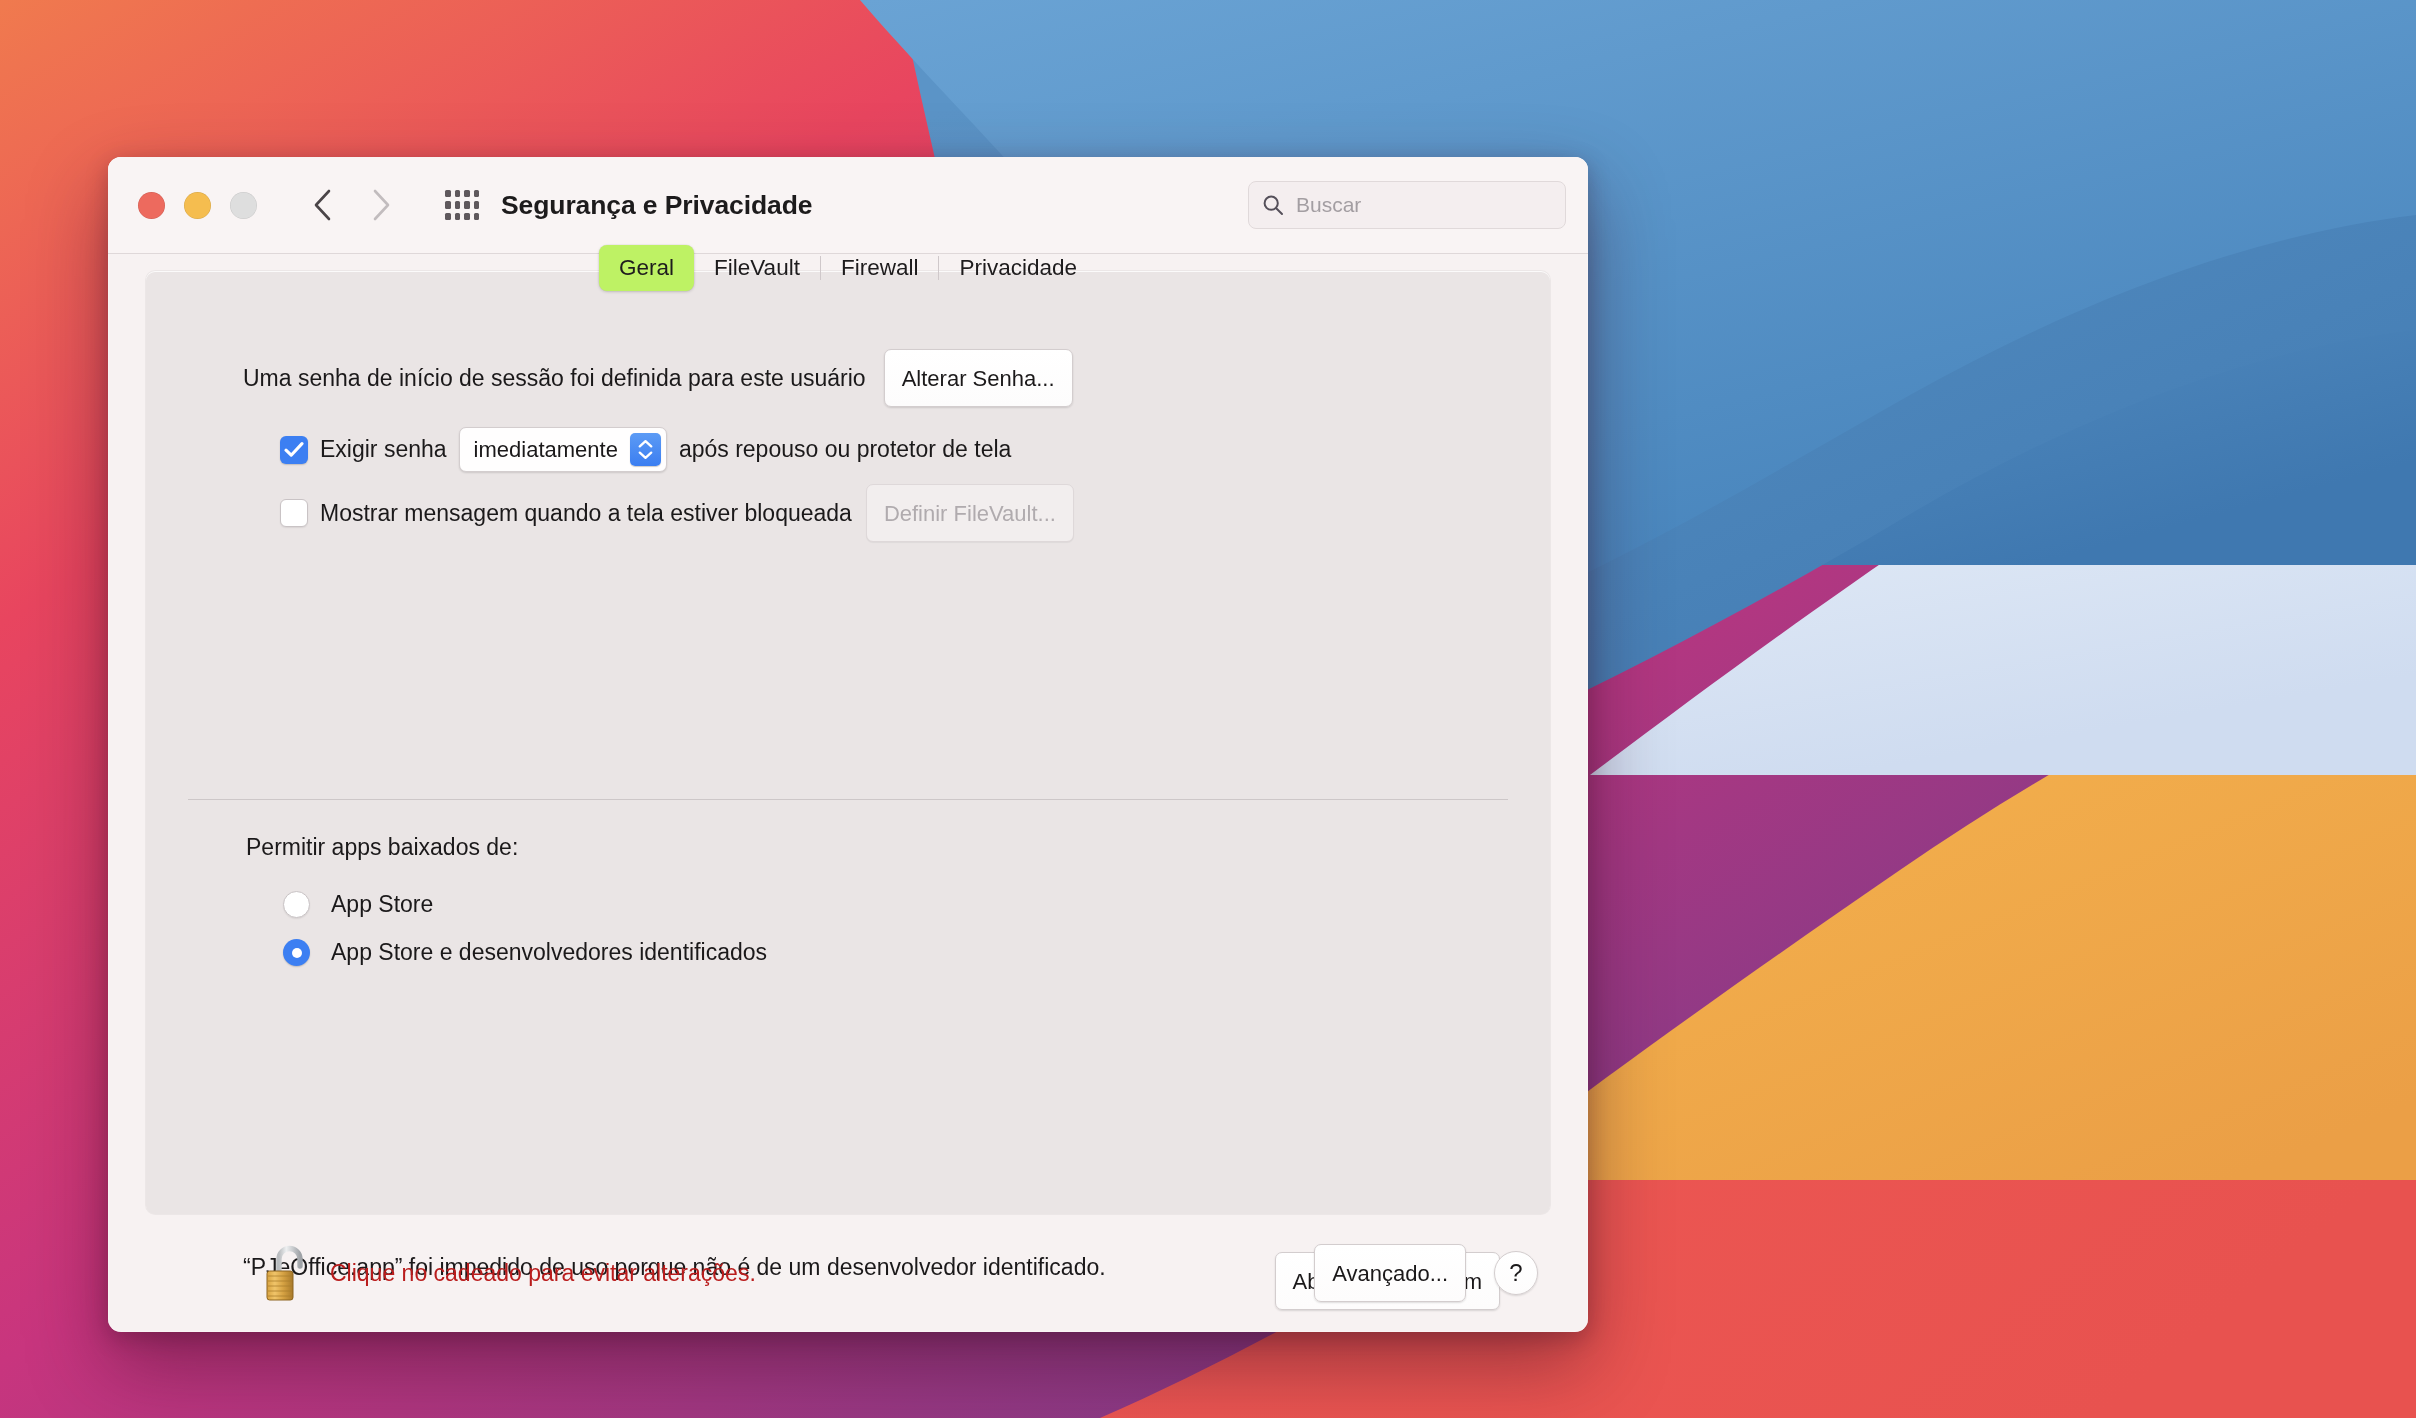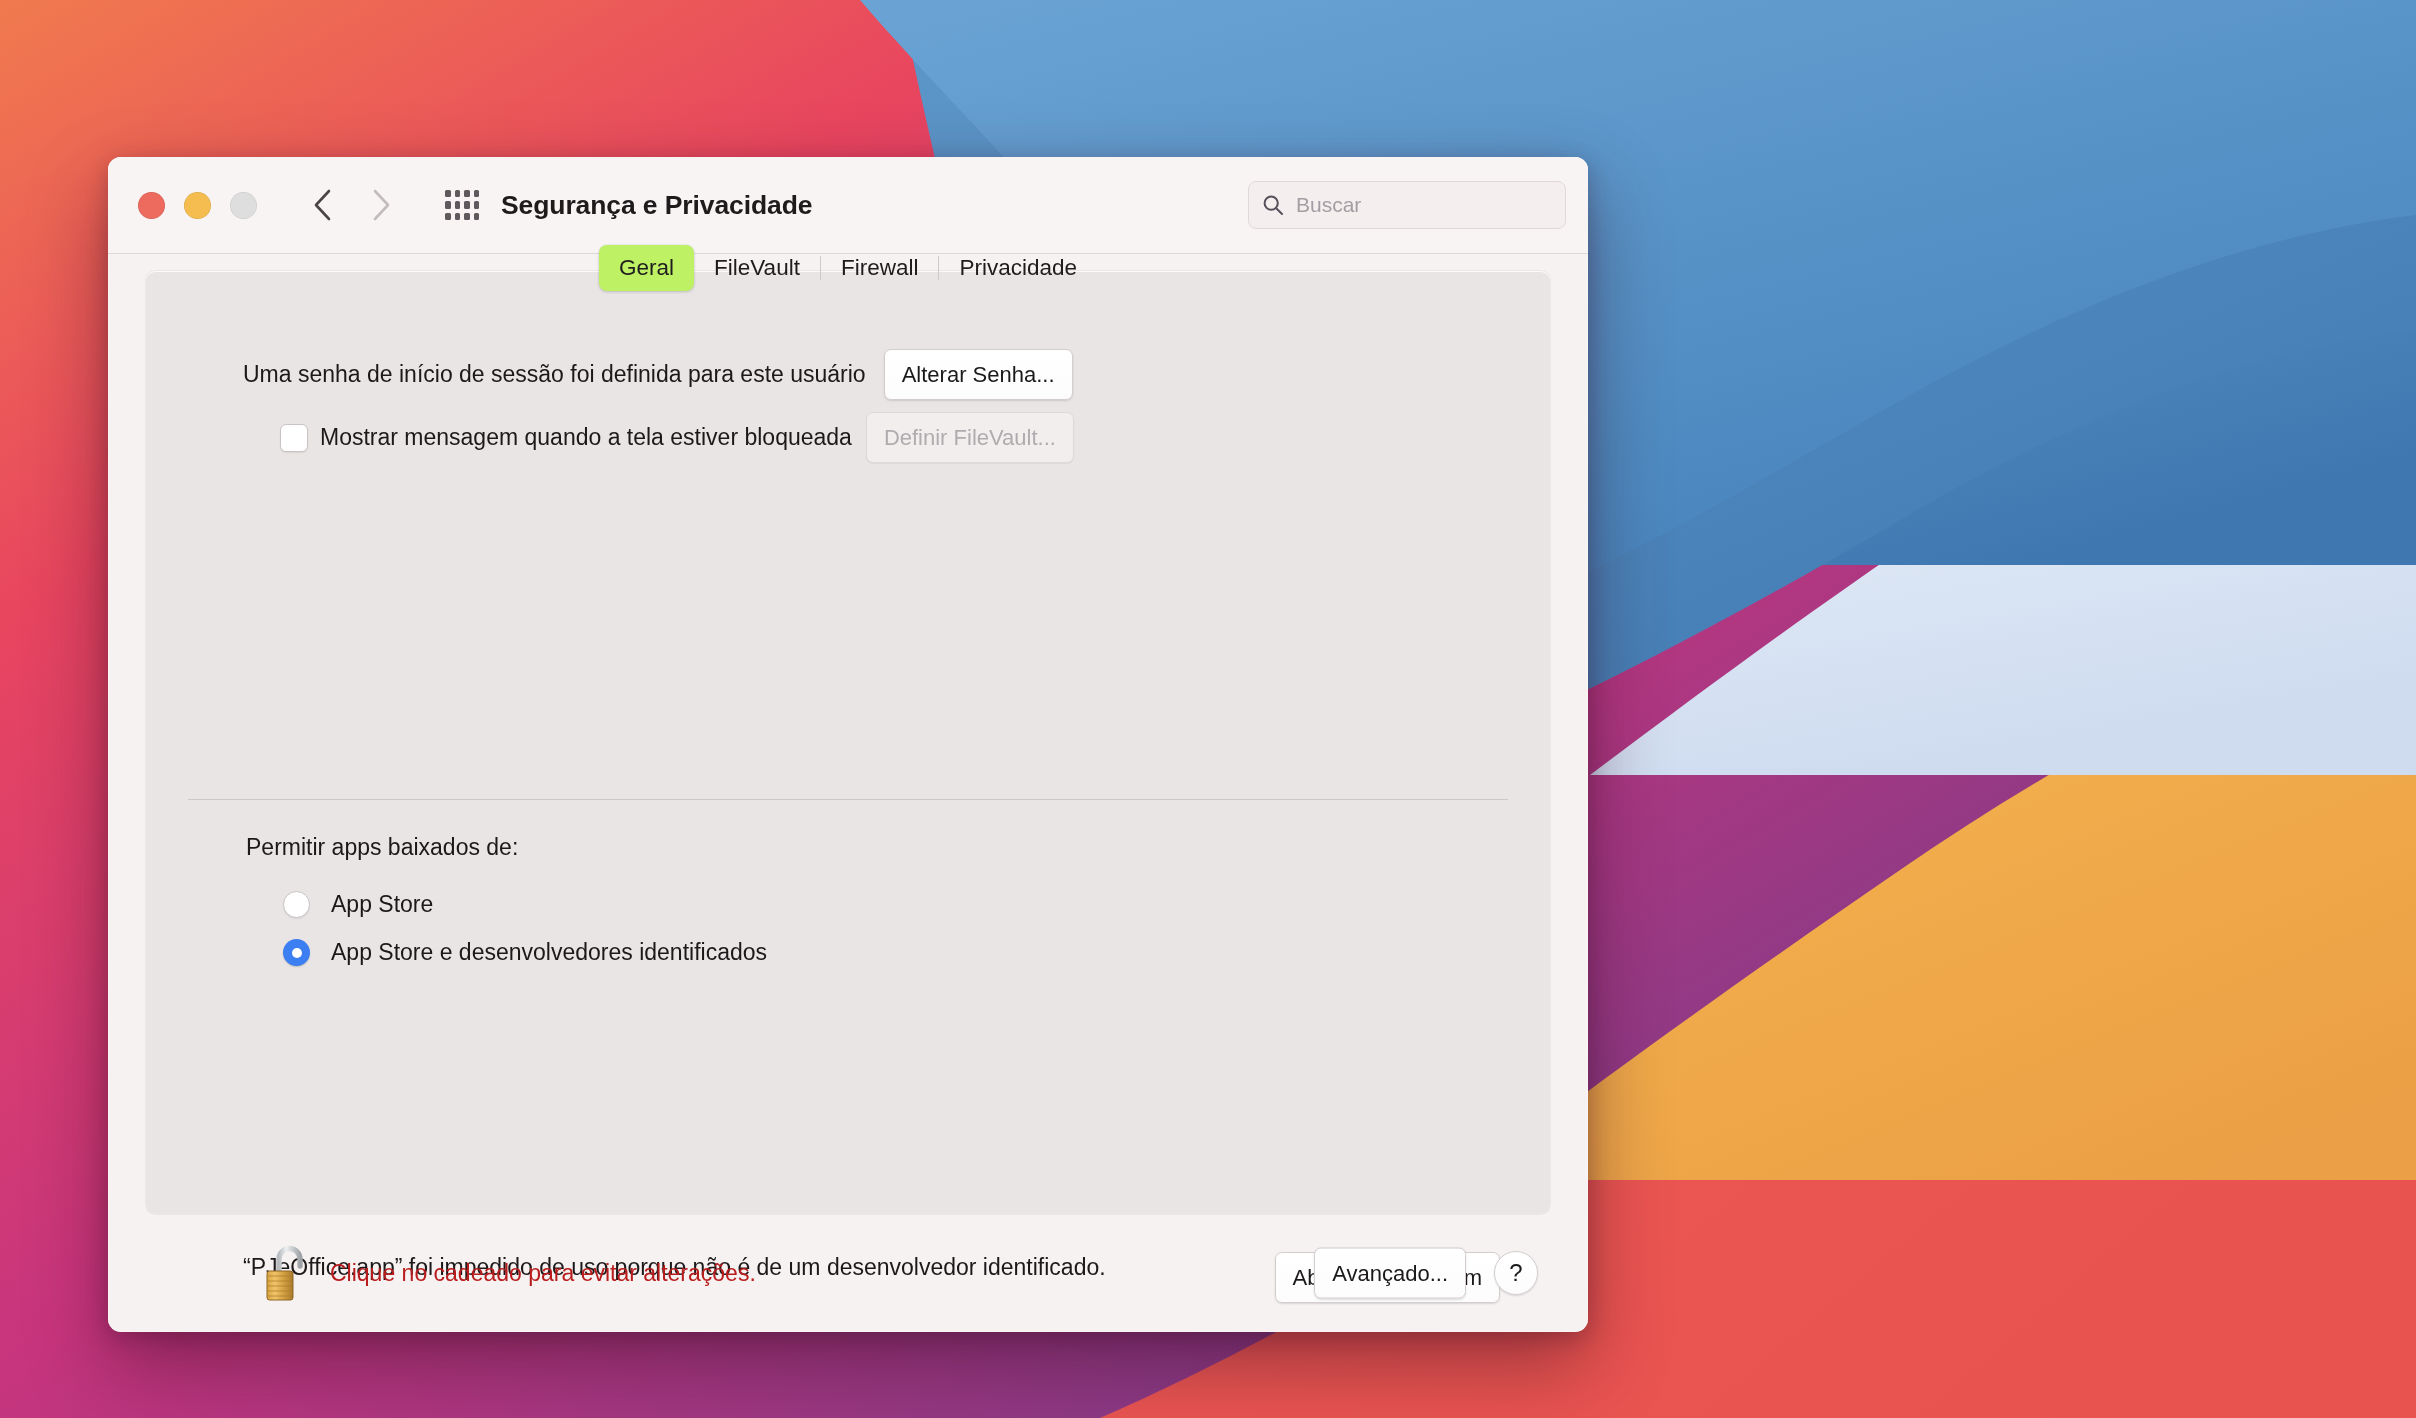--- a/index.html
+++ b/index.html
@@ -108,21 +108,21 @@
 
   #pw-row { margin-top:78px; padding-left:55px; gap:18px; }
   .label-lg { font-size:23px; color:#1b191a; white-space:nowrap; }
 
   .btn {
     font-family:"Liberation Sans", sans-serif;
     font-size:22px; color:#1b191a;
     background:linear-gradient(#ffffff,#fdfcfc);
     border:.5px solid #d3cdce;
     border-radius:7px;
-    padding:0 17px; height:51px; line-height:43px;
+    padding:0 17px; height:58px; line-height:43px;
     box-shadow:0 1px 2px rgba(0,0,0,.13);
     white-space:nowrap; cursor:default;
   }
   .btn.disabled {
     color:#b0abae;
     background:#f2eeee;
     box-shadow:0 1px 1px rgba(0,0,0,.05);
     border-color:#ded8d9;
   }
 
@@ -345,20 +345,40 @@
           <span class="tabsep"></span>
           <span class="tab">Privacidade</span>
         </div>
       </div>
 
       <div class="row" id="pw-row">
         <span class="label-lg">Uma senha de início de sessão foi definida para este usuário</span>
         <button class="btn">Alterar Senha...</button>
       </div>
 
+      <div class="row" id="req-row">
+        <span class="cbox on">
+          <svg width="20" height="18" viewBox="0 0 20 18">
+            <path d="M2 9.2 L7.2 14.2 L18 2.6" fill="none" stroke="#ffffff" stroke-width="3.1" stroke-linecap="round" stroke-linejoin="round"></path>
+          </svg>
+        </span>
+        <span class="label-lg">Exigir senha</span>
+        <span class="popup">
+          <span class="pv">imediatamente</span>
+          <span class="stepper">
+            <svg width="15" height="8" viewBox="0 0 15 8">
+                <path d="M1.8 6.4 L7.5 1.2 L13.2 6.4" fill="none" stroke="#fff" stroke-width="2.3" stroke-linecap="round" stroke-linejoin="round"></path>
+              </svg>
+            <svg width="15" height="8" viewBox="0 0 15 8">
+                <path d="M1.8 1.6 L7.5 6.8 L13.2 1.6" fill="none" stroke="#fff" stroke-width="2.3" stroke-linecap="round" stroke-linejoin="round"></path>
+              </svg>
+          </span>
+        </span>
+        <span class="label-lg">após repouso ou protetor de tela</span>
+      </div>
 
       <div class="row" id="msg-row">
         <span class="cbox off"></span>
         <span class="label-lg">Mostrar mensagem quando a tela estiver bloqueada</span>
         <button class="btn disabled">Definir FileVault...</button>
       </div>
 
       <div id="divider"></div>
 
       <div id="allow-title">Permitir apps baixados de:</div>

